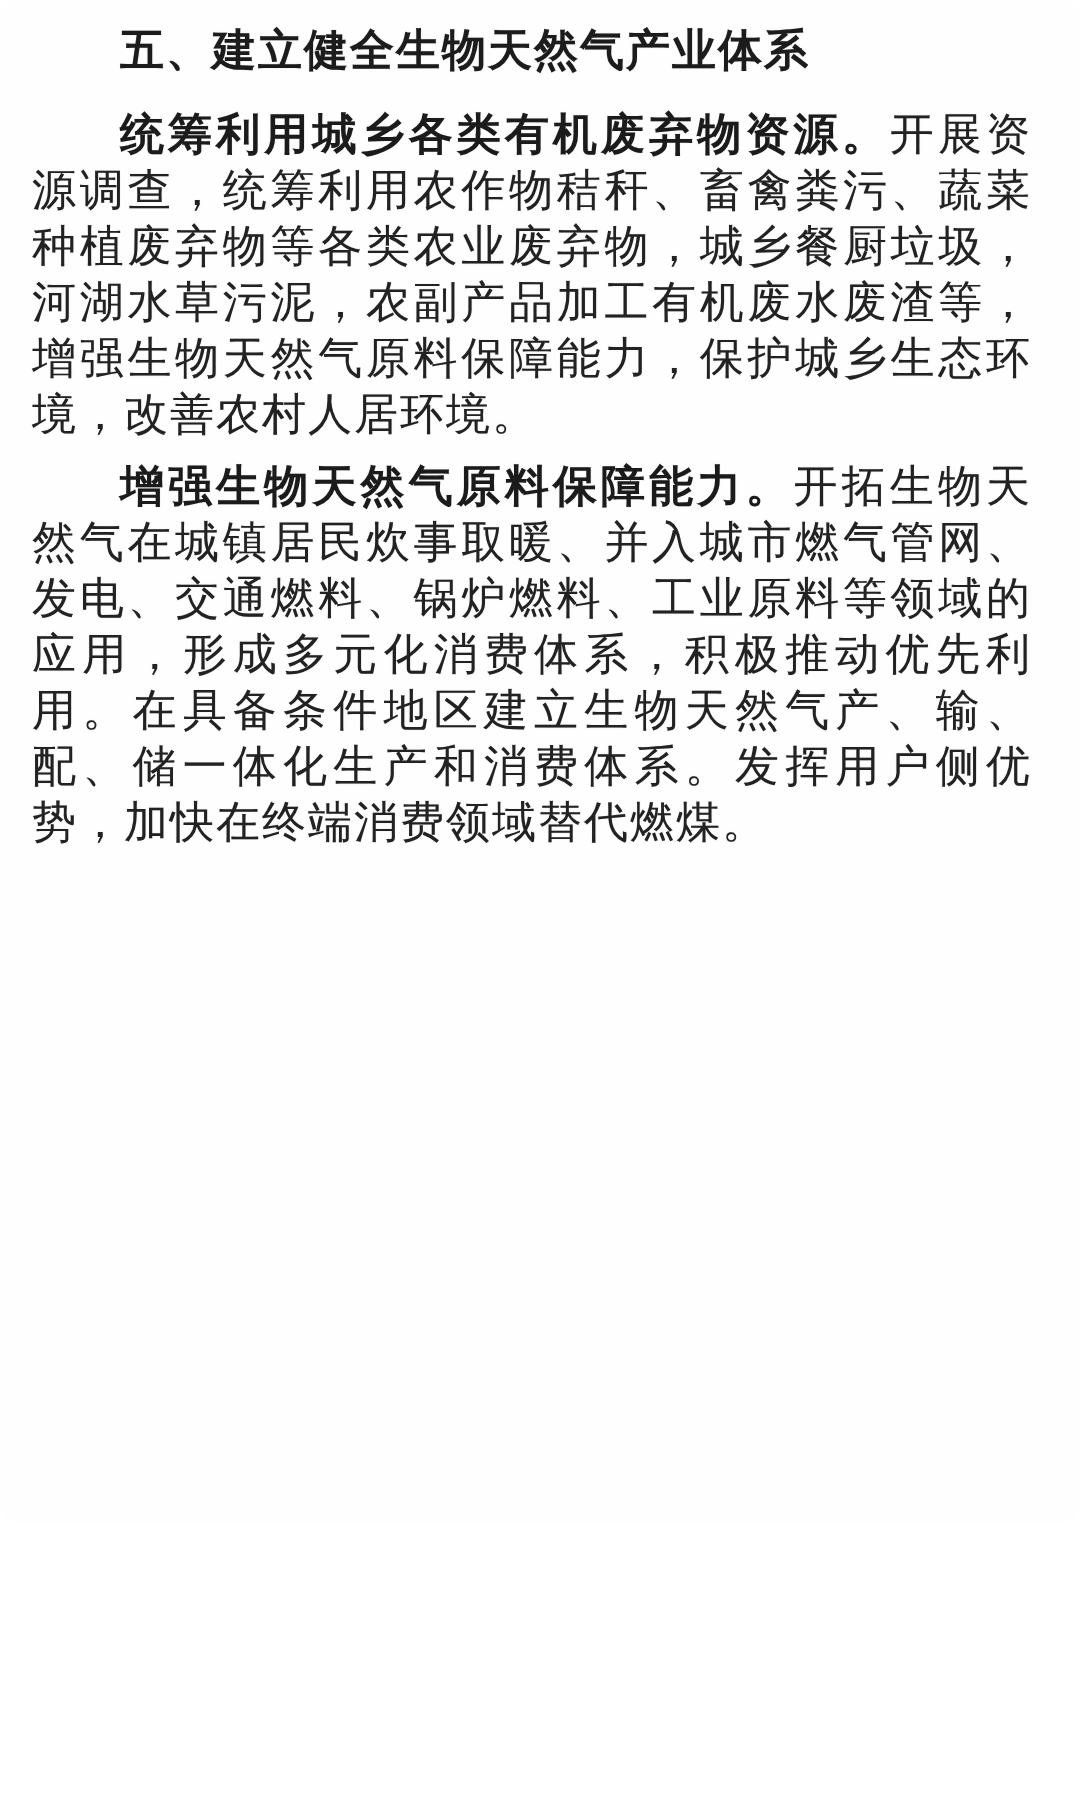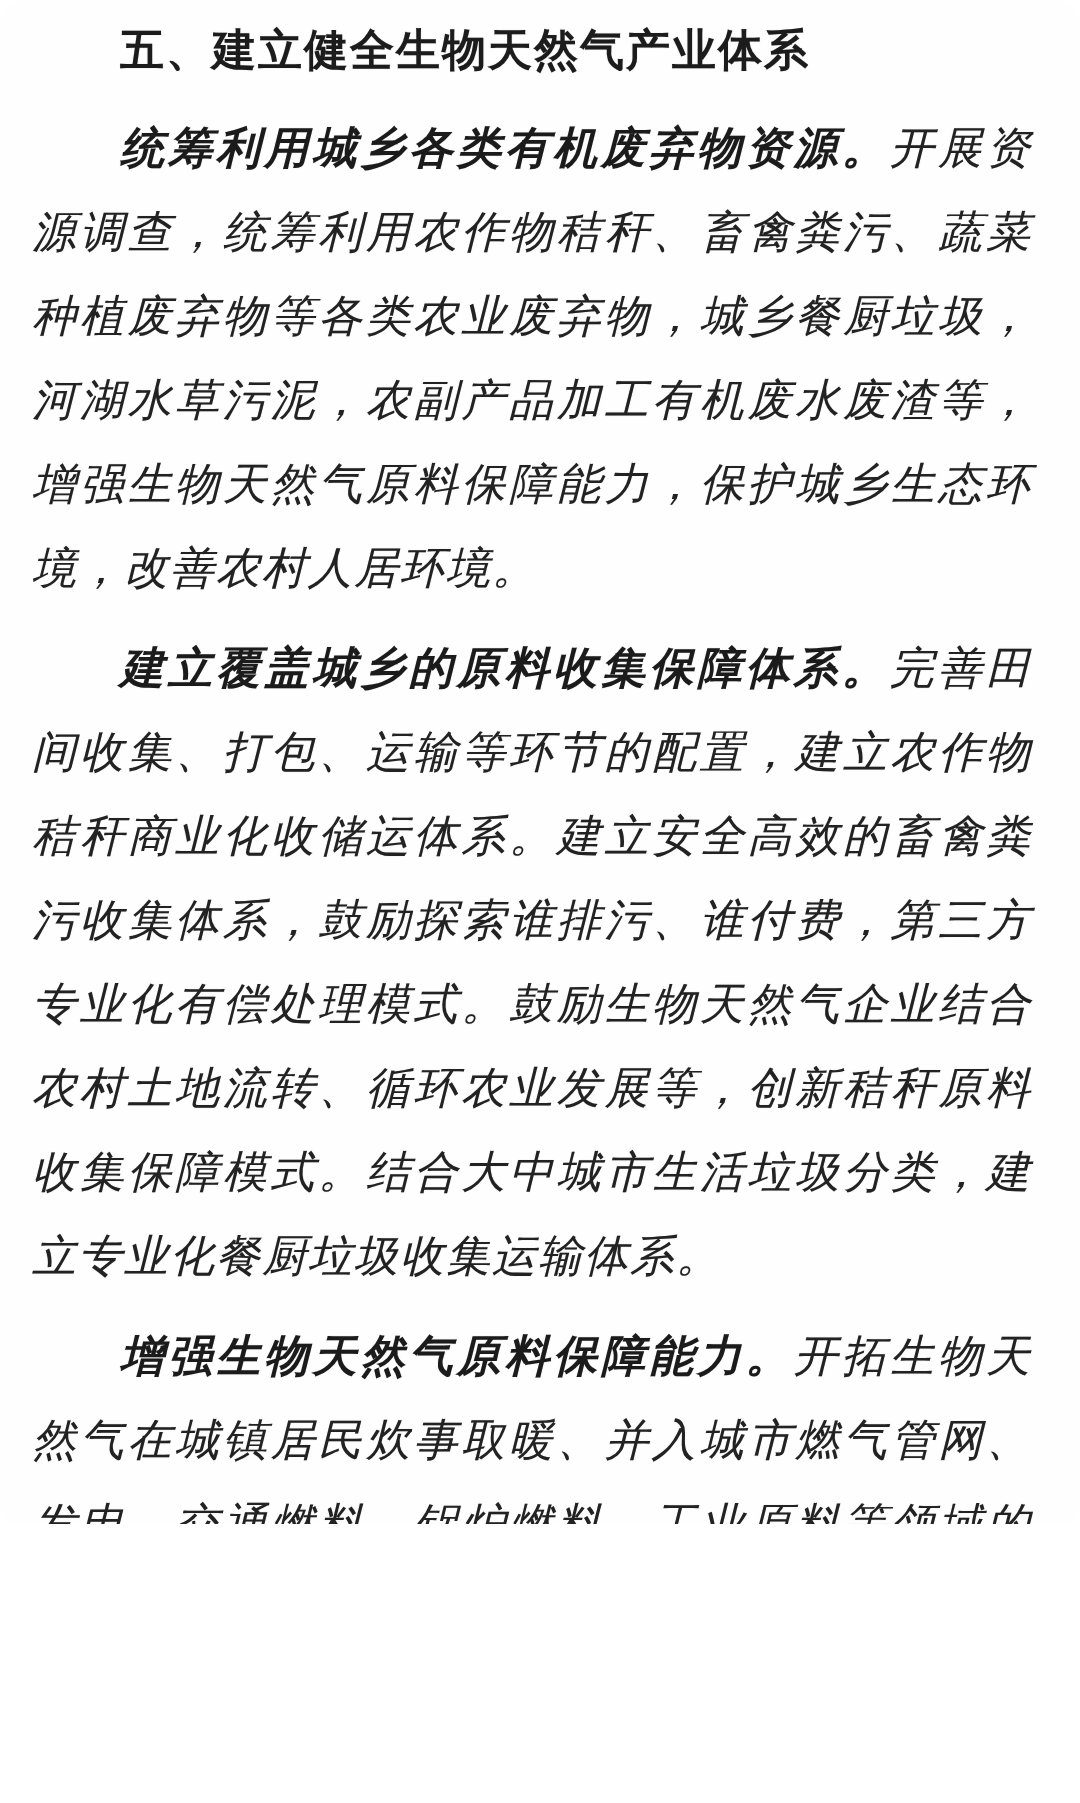--- a/index.html
+++ b/index.html
@@ -29,46 +29,44 @@
     line-height: 80px;
     margin: 0;
     letter-spacing: 2px;
     text-indent: 2em;
     color: #1c1c1c;
     text-shadow: 0 0 1px rgba(40,40,40,0.35);
     white-space: nowrap;
   }
   .para {
     font-size: 44px;
-    line-height: 84px;
+    line-height: 56px;
     letter-spacing: 2px;
     margin: 16px 16px 0 0;
     text-indent: 2em;
     text-align: justify;
     text-justify: inter-character;
     line-break: strict;
     word-break: normal;
     color: #222222;
     text-shadow: 0 0 1px rgba(45,45,45,0.30);
-    font-style: italic;
   }
   .para .lead {
     font-weight: 700;
     color: #1b1b1b;
   }
   .para .body-text {
     font-weight: 400;
   }
 </style>
 </head>
 <body>
 
 <div class="page">
 
   <h1 class="heading">五、建立健全生物天然气产业体系</h1>
 
   <p class="para"><span class="lead">统筹利用城乡各类有机废弃物资源。</span><span class="body-text">开展资源调查，统筹利用农作物秸秆、畜禽粪污、蔬菜种植废弃物等各类农业废弃物，城乡餐厨垃圾，河湖水草污泥，农副产品加工有机废水废渣等，增强生物天然气原料保障能力，保护城乡生态环境，改善农村人居环境。</span></p>
 
-  <p class="para"><span class="lead">建立覆盖城乡的原料收集保障体系。</span><span class="body-text">完善田间收集、打包、运输等环节的配置，建立农作物秸秆商业化收储运体系。建立安全高效的畜禽粪污收集体系，鼓励探索谁排污、谁付费，第三方专业化有偿处理模式。鼓励生物天然气企业结合农村土地流转、循环农业发展等，创新秸秆原料收集保障模式。结合大中城市生活垃圾分类，建立专业化餐厨垃圾收集运输体系。</span></p>
 
   <p class="para"><span class="lead">增强生物天然气原料保障能力。</span><span class="body-text">开拓生物天然气在城镇居民炊事取暖、并入城市燃气管网、发电、交通燃料、锅炉燃料、工业原料等领域的应用，形成多元化消费体系，积极推动优先利用。在具备条件地区建立生物天然气产、输、配、储一体化生产和消费体系。发挥用户侧优势，加快在终端消费领域替代燃煤。</span></p>
 
 </div>
 
 </body></html>

